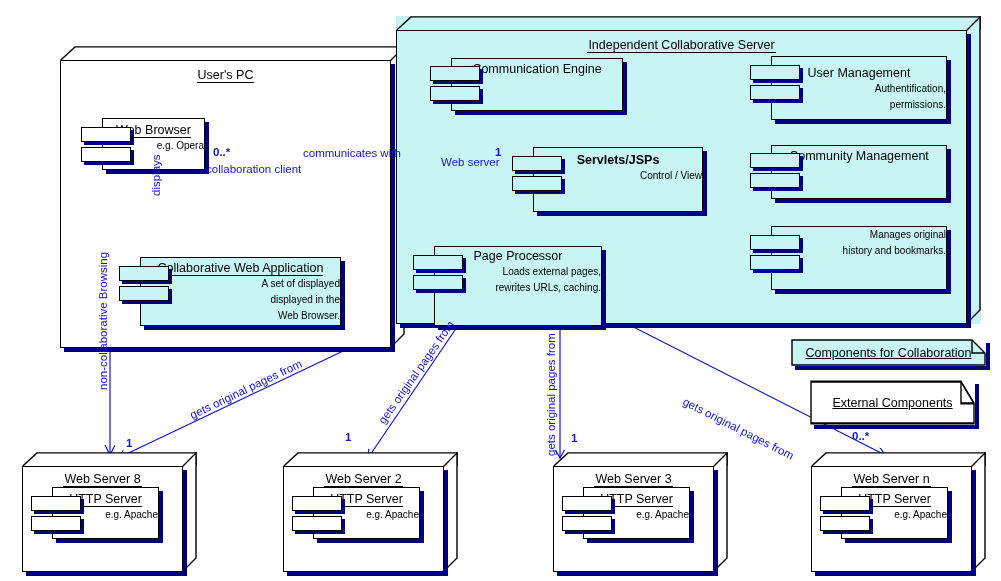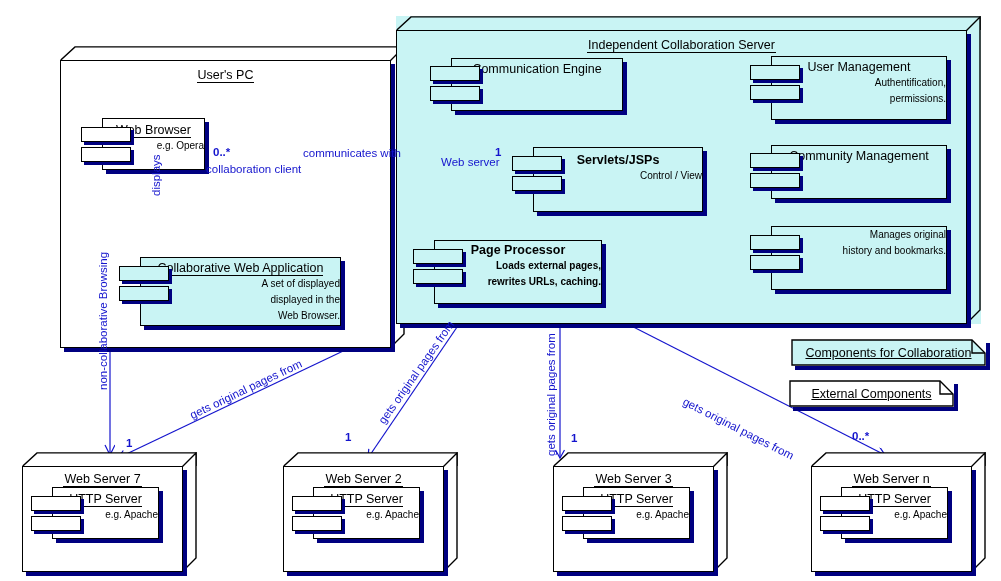--- a/index.html
+++ b/index.html
@@ -123,21 +123,21 @@
 
   <div class="node3d cyan" style="left:396px;top:16px;width:585px;height:308px;">
     <svg class="topface" viewBox="0 0 585 16" preserveAspectRatio="none">
       <path d="M0.8,15 L15,1 L584,1 L584,15" fill="#c9f4f4" stroke="#000" stroke-width="1.4"></path>
     </svg>
     <svg style="position:absolute;right:0;top:0;width:16px;height:308px;" viewBox="0 0 16 308" preserveAspectRatio="none">
       <path d="M1,308 L1,15 L15,1 L15,294 Z" fill="#c9f4f4" stroke="#000" stroke-width="1.4"></path>
     </svg>
     <div class="face"></div>
     <div class="title">
-      <span>Independent Collaboration Server</span>
+      <span>Independent Collaborative Server</span>
     </div>
   </div>
 
   <div class="comp cyan-comp" style="left:451px;top:58px;width:172px;height:53px;background:#c9f4f4;">
     <div class="tabs" style="top:7px;">
       <i style="background:#c9f4f4;"></i>
       <i style="background:#c9f4f4;"></i>
     </div>
     <div class="ctitle" style="margin-top:3px;">
       <span>Communication Engine</span>
@@ -148,38 +148,38 @@
     <div class="tabs" style="top:8px;">
       <i style="background:#c9f4f4;"></i>
       <i style="background:#c9f4f4;"></i>
     </div>
     <div class="ctitle" style="margin-top:5px;font-weight:bold;">
       <span>Servlets/JSPs</span>
     </div>
     <div class="cline">Control / View</div>
   </div>
 
-  <div class="comp cyan-comp" style="left:434px;top:240px;width:168px;height:64px;background:#c9f4f4;font-weight:bold;">
+  <div class="comp cyan-comp" style="left:434px;top:246px;width:168px;height:80px;background:#c9f4f4;">
     <div class="tabs" style="top:8px;">
       <i style="background:#c9f4f4;"></i>
       <i style="background:#c9f4f4;"></i>
     </div>
     <div class="ctitle" style="margin-top:2px;">
       <span>Page Processor</span>
     </div>
     <div class="cline">Loads external pages,</div>
     <div class="cline">rewrites URLs, caching.</div>
   </div>
 
   <div class="comp cyan-comp" style="left:771px;top:56px;width:176px;height:64px;background:#c9f4f4;">
     <div class="tabs" style="top:8px;">
       <i style="background:#c9f4f4;"></i>
       <i style="background:#c9f4f4;"></i>
     </div>
-    <div class="ctitle" style="margin-top:3px;">
+    <div class="ctitle" style="margin-top:9px;">
       <span>User Management</span>
     </div>
     <div class="cline">Authentification,</div>
     <div class="cline">permissions.</div>
   </div>
 
   <div class="comp cyan-comp" style="left:771px;top:145px;width:176px;height:54px;background:#c9f4f4;">
     <div class="tabs" style="top:7px;">
       <i style="background:#c9f4f4;"></i>
       <i style="background:#c9f4f4;"></i>
@@ -199,38 +199,38 @@
   </div>
 
   <div class="note" style="left:791px;top:339px;width:195px;height:27px;">
     <svg viewBox="0 0 195 27" preserveAspectRatio="none" style="width:100%;height:100%;display:block;">
       <path d="M1,1 L181,1 L194,14 L194,26 L1,26 Z" fill="#c9f4f4" stroke="#000" stroke-width="1.4"></path>
       <path d="M181,1 L181,14 L194,14" fill="none" stroke="#000" stroke-width="1.4"></path>
     </svg>
     <div class="lbl" style="padding-right:10px;">Components for Collaboration</div>
   </div>
 
-  <div class="note" style="left:789px;top:380px;width:165px;height:27px;">
+  <div class="note" style="left:810px;top:380px;width:165px;height:45px;">
     <svg viewBox="0 0 165 27" preserveAspectRatio="none" style="width:100%;height:100%;display:block;">
       <path d="M1,1 L151,1 L164,14 L164,26 L1,26 Z" fill="#ffffff" stroke="#000" stroke-width="1.4"></path>
       <path d="M151,1 L151,14 L164,14" fill="none" stroke="#000" stroke-width="1.4"></path>
     </svg>
     <div class="lbl" style="padding-right:10px;">External Components</div>
   </div>
 
   <div class="node3d" style="left:22px;top:452px;width:175px;height:120px;">
     <svg class="topface" viewBox="0 0 175 16" preserveAspectRatio="none">
       <path d="M0.8,15 L15,1 L174,1 L174,15" fill="#ffffff" stroke="#000" stroke-width="1.4"></path>
     </svg>
     <svg style="position:absolute;right:0;top:0;width:16px;height:120px;" viewBox="0 0 16 120" preserveAspectRatio="none">
       <path d="M1,120 L1,15 L15,1 L15,106 Z" fill="#ffffff" stroke="#000" stroke-width="1.4"></path>
     </svg>
     <div class="face"></div>
     <div class="title" style="top:20px;">
-      <span>Web Server 7</span>
+      <span>Web Server 8</span>
     </div>
   </div>
   <div class="comp" style="left:52px;top:487px;width:107px;height:52px;">
     <div class="tabs" style="top:8px;">
       <i></i>
       <i></i>
     </div>
     <div class="ctitle" style="margin-top:4px;">
       <u>HTTP Server</u>
     </div>

